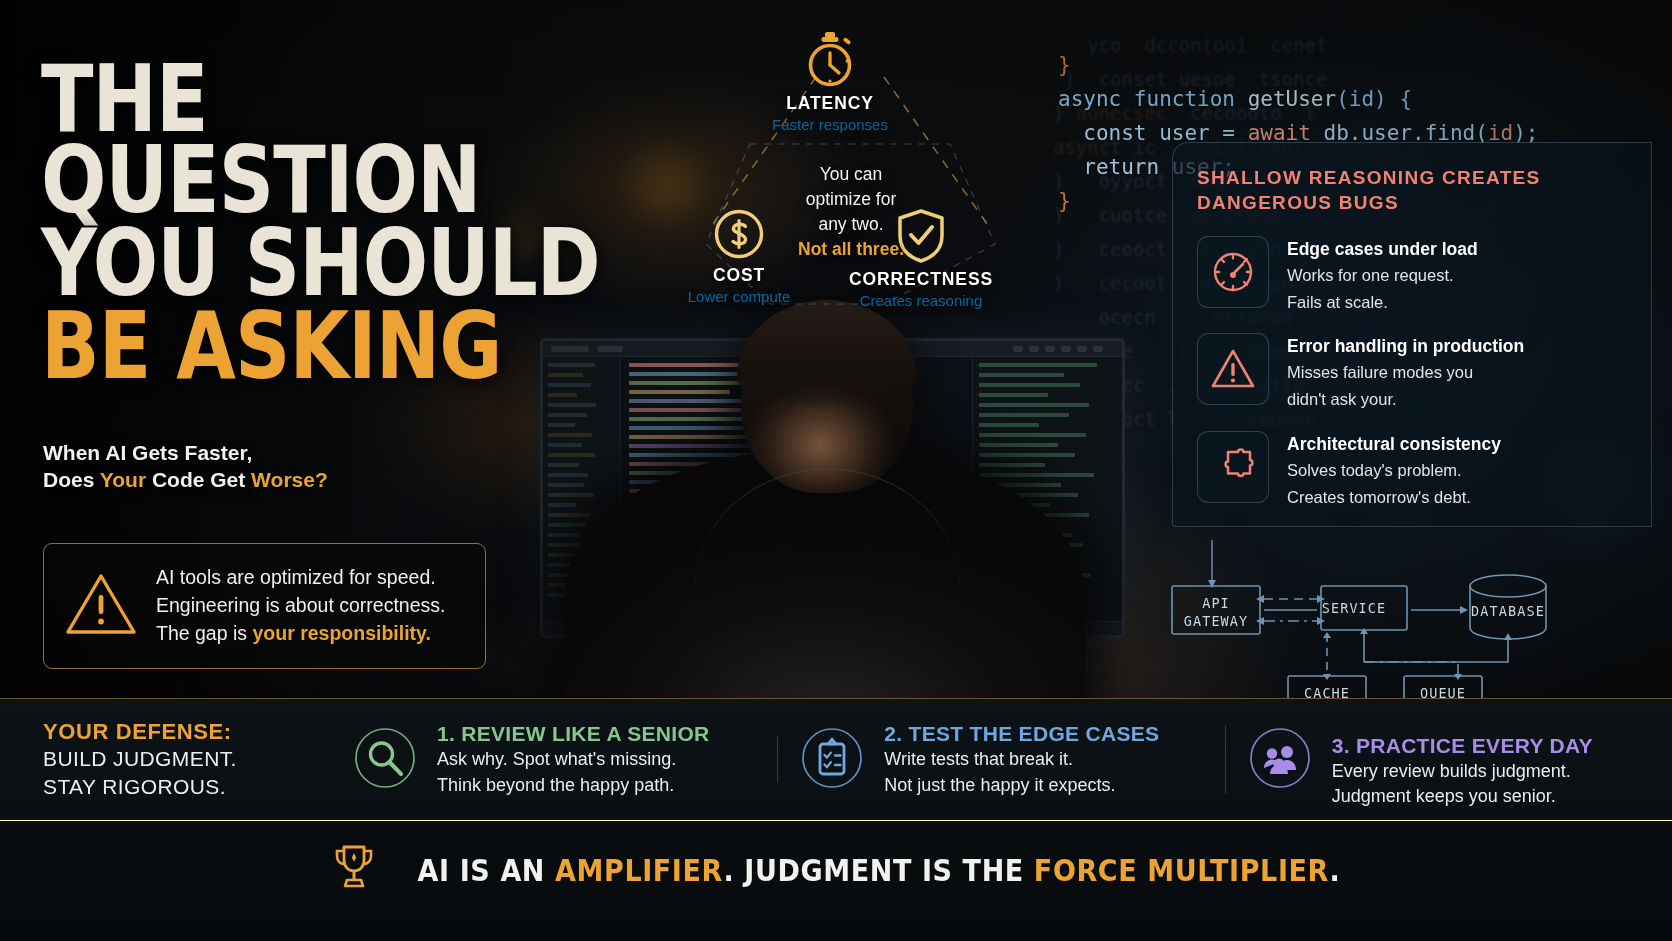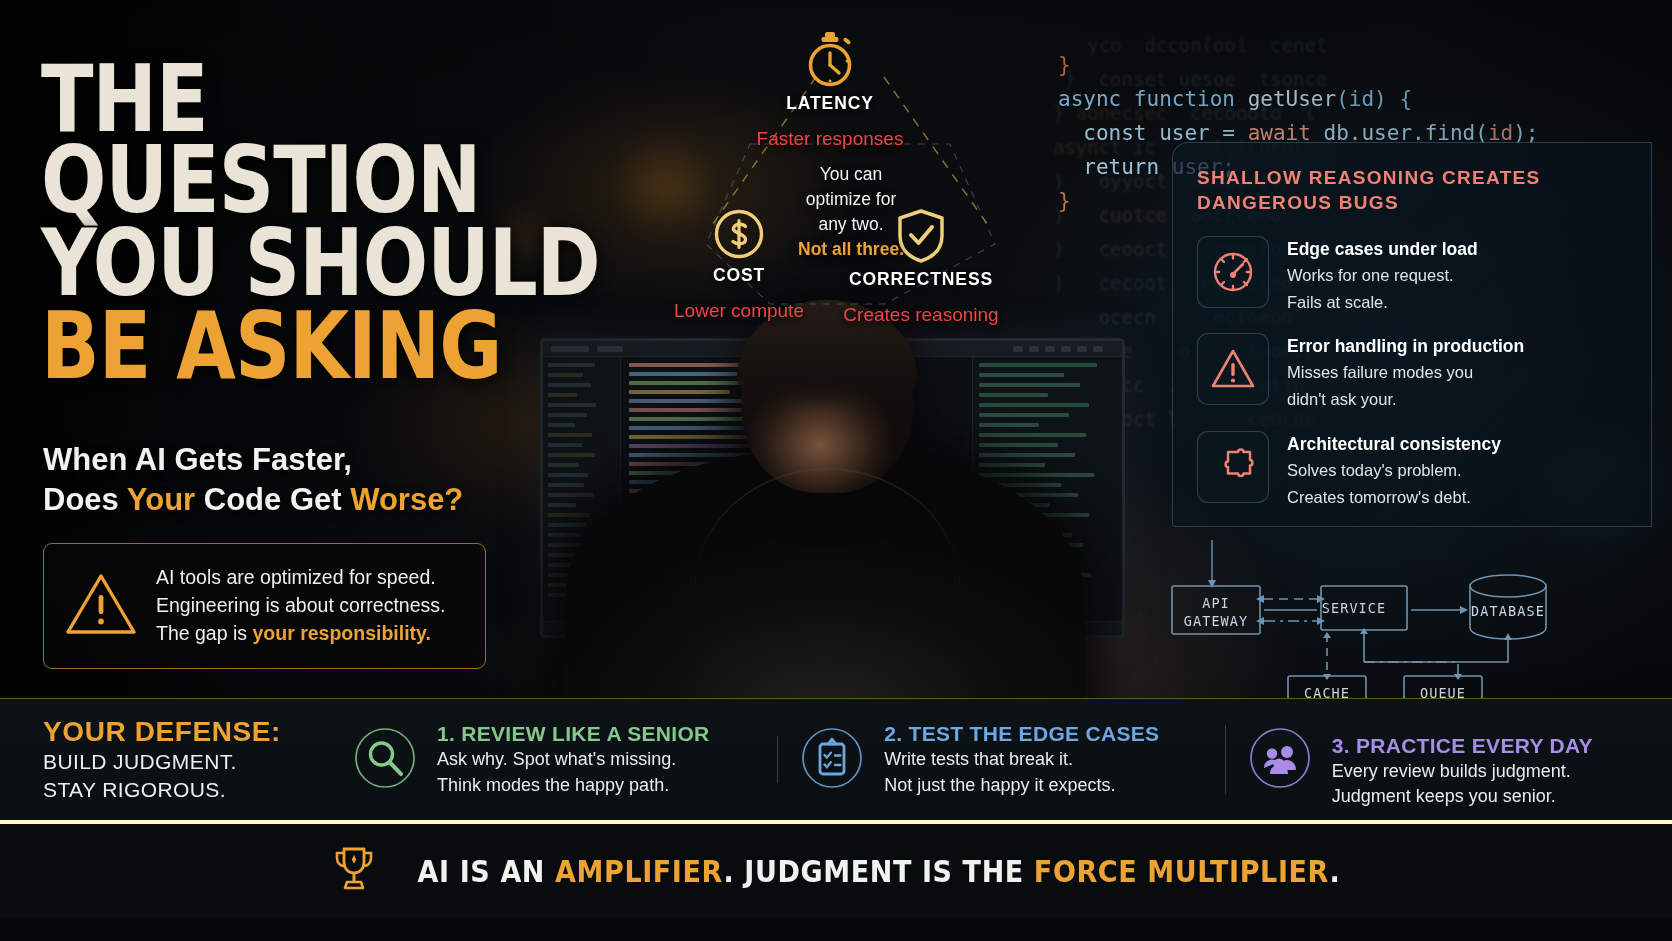--- a/index.html
+++ b/index.html
@@ -130,21 +130,21 @@
     text-transform:uppercase;
     transform:scaleX(.93); transform-origin:left center;
     text-shadow:0 3px 16px rgba(0,0,0,.9);
   }
   .hl.gold { color:#eda333; }
   .hl.l2 { margin-top:2px; }
   .hl.l3 { margin-top:2px; }
 
   .subhead {
     position:absolute; left:43px; top:440px; width:600px;
-    font-size:31px; line-height:1.28; font-weight:bold;
+    font-size:21px; line-height:1.28; font-weight:bold;
     color:#f2f2f0; text-shadow:0 2px 10px rgba(0,0,0,.9);
   }
   .subhead .g { color:#eda333; }
 
   
   .warn-card {
     position:absolute; left:43px; top:543px; width:443px; height:126px;
     border:1.5px solid #9a6f23; border-radius:9px;
     background:rgba(8,7,6,.52);
     display:flex; align-items:center; gap:18px; padding:0 20px;
@@ -155,21 +155,21 @@
 
   
   .tri-diagram { position:absolute; left:640px; top:14px; width:420px; height:320px; }
   .tri-diagram svg.lines { position:absolute; inset:0; }
   .node { position:absolute; text-align:center; width:200px; }
   .node .ico { display:flex; justify-content:center; }
   .node .t {
     font-size:17.5px; font-weight:bold; color:#ffffff; letter-spacing:.9px;
     text-transform:uppercase; margin-top:5px; text-shadow:0 2px 7px rgba(0,0,0,.95);
   }
-  .node .s { font-size:19px; color:#ef4444; margin-top:14px; text-shadow:0 2px 7px rgba(0,0,0,.95); }
+  .node .s { font-size:15px; color:#0369a1; margin-top:2px; text-shadow:0 2px 7px rgba(0,0,0,.95); }
 
   .node-lat { left:90px; top:16px; }
   .node-cost { left:-1px; top:194px; }
   .node-corr { left:181px; top:194px; }
 
   .tri-center {
     position:absolute; left:128px; top:148px; width:166px; text-align:center;
     font-size:17.5px; line-height:1.42; color:#f4f4f2;
     text-shadow:0 2px 8px rgba(0,0,0,.95);
   }
@@ -207,41 +207,41 @@
 
   
   .defense {
     position:absolute; left:0; top:698px; width:1672px; height:122px;
     background:linear-gradient(180deg,#0d1217 0%, #0a0f14 100%);
     border-top:1.5px solid #6d5224;
     display:flex; align-items:center;
   }
   .def-left { width:330px; padding-left:43px; }
   .def-left .h {
-    font-size:28px; font-weight:bold; color:#eda333; letter-spacing:.6px;
+    font-size:22px; font-weight:bold; color:#eda333; letter-spacing:.6px;
     text-transform:uppercase;
   }
   .def-left .l { font-size:21px; color:#eceff1; line-height:1.32; letter-spacing:.4px; text-transform:uppercase; }
   .def-col { flex:1; display:flex; align-items:center; gap:19px; padding:0 14px 0 24px; position:relative; }
   .def-col + .def-col::before,
   .def-col:first-of-type::before {
     content:""; position:absolute; left:0; top:14px; bottom:14px; width:1px;
     background:rgba(150,165,180,.3);
   }
   .def-ico { flex:0 0 64px; }
   .def-h { font-size:21px; font-weight:bold; letter-spacing:.3px; text-transform:uppercase; }
   .def-p { font-size:18px; color:#e9edf0; line-height:1.3; margin-top:2px; }
   .c-green { color:#86c78c; }
   .c-blue  { color:#6fa8e0; }
   .c-purple{ color:#a98ce8;margin-top:23px; }
 
   
   .footer {
     position:absolute; left:0; top:820px; width:1672px; height:121px;
-    background:#090c0f; border-top:4px solid #fef9c3;
+    background:#090c0f; border-top:1px solid #fef9c3;
     display:flex; align-items:center; justify-content:center; gap:42px;
     padding-bottom:22px;
   }
   .footer .txt {
     font-family:"DejaVu Sans Condensed","Liberation Sans Narrow","Liberation Sans", sans-serif;
     font-size:30px; font-weight:bold; color:#f1f1ee; letter-spacing:.6px;
     text-transform:uppercase;
   }
   .footer .txt .g { color:#eda333; }
   .footer-bottom {
@@ -591,21 +591,21 @@
     <div class="def-ico">
       <svg width="62" height="62" viewBox="0 0 62 62">
         <circle cx="31" cy="31" r="29" fill="none" stroke="#86c78c" stroke-width="1.7" opacity=".85"></circle>
         <circle cx="27.5" cy="27" r="11" fill="none" stroke="#86c78c" stroke-width="3.4"></circle>
         <path d="M35.5 35 L47 47" stroke="#86c78c" stroke-width="4" stroke-linecap="round"></path>
       </svg>
     </div>
     <div>
       <div class="def-h c-green">1. REVIEW LIKE A SENIOR</div>
       <div class="def-p">Ask why. Spot what's missing.</div>
-      <div class="def-p">Think modes the happy path.</div>
+      <div class="def-p">Think beyond the happy path.</div>
     </div>
   </div>
 
   <div class="def-col">
     <div class="def-ico">
       <svg width="62" height="62" viewBox="0 0 62 62">
         <circle cx="31" cy="31" r="29" fill="none" stroke="#6fa8e0" stroke-width="1.7" opacity=".85"></circle>
         <rect x="19" y="17" width="24" height="30" rx="3" fill="none" stroke="#6fa8e0" stroke-width="2.8"></rect>
         <path d="M27 17 l4 -5 l4 5 z" fill="none" stroke="#6fa8e0" stroke-width="2.6" stroke-linejoin="round"></path>
         <path d="M23.5 28 l2.4 2.6 l4 -5" fill="none" stroke="#6fa8e0" stroke-width="2.3" stroke-linecap="round"></path>

